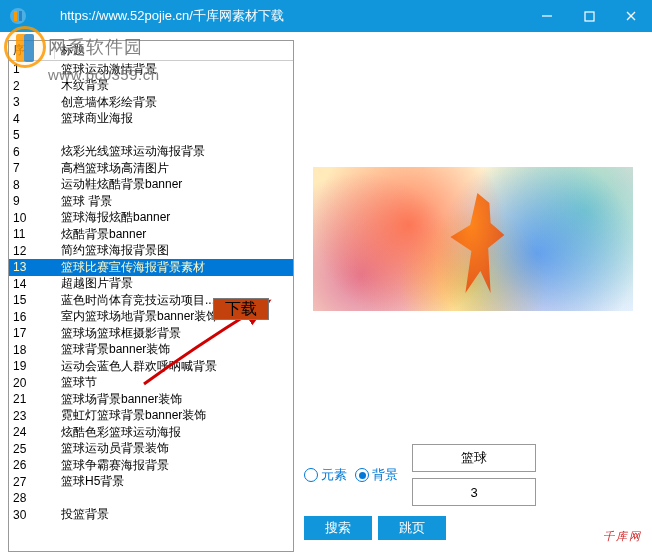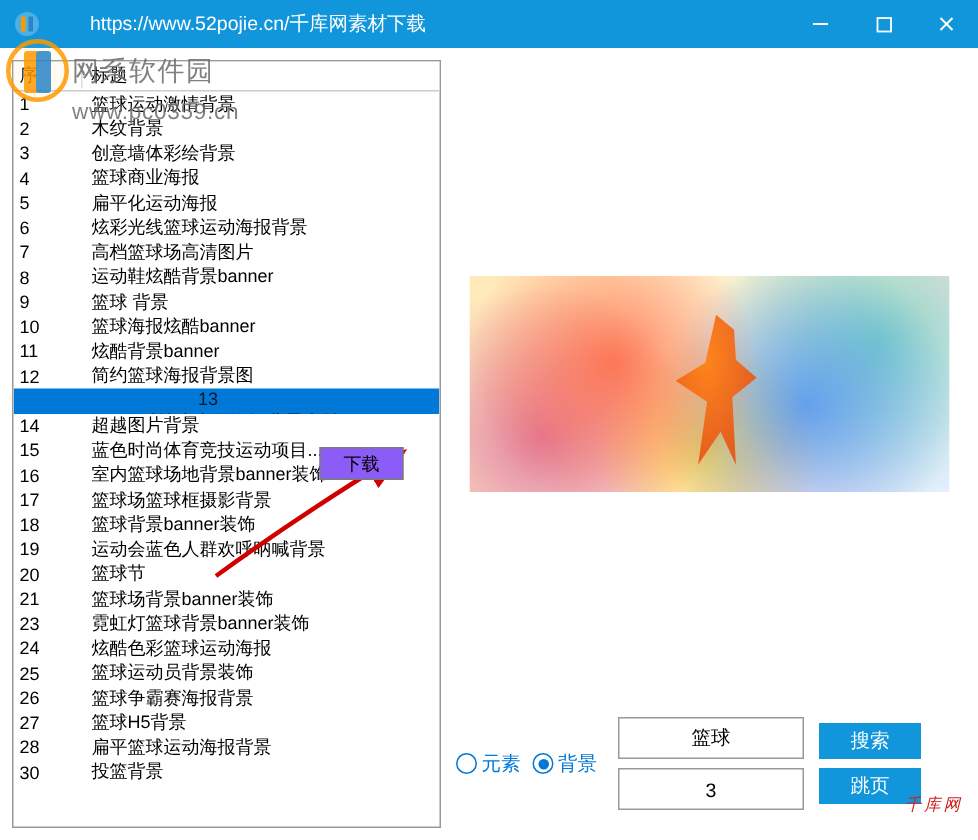--- a/index.html
+++ b/index.html
@@ -20,42 +20,42 @@
 .list-header { display: flex; background: #fff; border-bottom: 1px solid #ccc; font-size: 12px; height: 20px; align-items: center; }
 .col-seq { width: 46px; padding-left: 4px; border-right: 1px solid #ddd; }
 .col-title { flex: 1; padding-left: 6px; }
 .list-body { overflow-y: scroll; height: calc(100% - 20px); }
 .list-body::-webkit-scrollbar { width: 16px; }
 .list-body::-webkit-scrollbar-track { background: #f0f0f0; }
 .list-body::-webkit-scrollbar-thumb { background: #c1c1c1; border: 1px solid #a0a0a0; }
 .row { display: flex; height: 16.5px; align-items: center; font-size: 12px; cursor: pointer; }
 .row .c1 { width: 46px; padding-left: 4px; }
 .row .c2 { flex: 1; padding-left: 6px; white-space: nowrap; overflow: hidden; }
-.row.selected { background: #0078d7; color: #0f172a; flex-direction: column; }
-.download-btn { position: absolute; left: 204px; top: 257px; width: 56px; height: 22px; background: #8b5cf6; border: 1px solid #7a7a7a; font-size: 12px; display: flex; align-items: center; justify-content: center; cursor: pointer; z-index: 20; }
+.row.selected { background: #0078d7; color: #fef9c3; }
+.download-btn { position: absolute; left: 204px; top: 257px; width: 56px; height: 22px; background: #c2410c; border: 1px solid #7a7a7a; font-size: 16px; display: flex; align-items: center; justify-content: center; cursor: pointer; z-index: 20; }
 .arrow { position: absolute; left: 120px; top: 248px; z-index: 15; pointer-events: none; }
 .right { flex: 1; display: flex; flex-direction: column; position: relative; }
 .preview { flex: 1; display: flex; align-items: center; justify-content: center; padding: 2px; }
 .preview-img { width: 320px; height: 144px; position: relative; overflow: hidden; }
 .preview-img .bg { position: absolute; inset: 0; background:
   radial-gradient(circle at 30% 40%, rgba(255,90,50,0.75), transparent 40%),
   radial-gradient(circle at 70% 60%, rgba(30,120,255,0.6), transparent 42%),
   radial-gradient(circle at 50% 80%, rgba(255,210,30,0.7), transparent 38%),
   radial-gradient(circle at 15% 75%, rgba(200,30,120,0.55), transparent 35%),
   radial-gradient(circle at 85% 30%, rgba(20,200,170,0.5), transparent 38%),
   linear-gradient(135deg, #ffe9b8, #fff3d2 40%, #fbe2e2 70%, #e4f0ff); }
 .preview-img .player { position: absolute; left: 42%; top: 18%; width: 60px; height: 100px; background: radial-gradient(ellipse at 40% 30%, rgba(255,130,20,0.95), rgba(220,60,20,0.88)); clip-path: polygon(50% 0,70% 10%,72% 30%,95% 42%,68% 55%,72% 100%,55% 78%,30% 100%,40% 58%,5% 44%,38% 32%); }
 .bottom-controls { display: flex; align-items: center; gap: 10px; padding: 6px 2px 12px 2px; flex-wrap: wrap; }
 .radio-group { display: flex; flex-direction: row; gap: 8px; margin-right: 4px; }
 .radio { display: flex; align-items: center; gap: 3px; font-size: 13px; cursor: pointer; color: #0078d7; }
 .radio-dot { width: 14px; height: 14px; border: 1.5px solid #0078d7; border-radius: 50%; display: flex; align-items: center; justify-content: center; }
 .radio.sel .radio-dot::after { content: ''; width: 7px; height: 7px; background: #0078d7; border-radius: 50%; }
 .input-col { display: flex; flex-direction: column; gap: 6px; }
 .txt-input { width: 124px; height: 22px; border: 1px solid #999; text-align: center; font-size: 13px; padding: 13px 4px; }
-.btn-col { display: flex; flex-direction: column; gap: 6px; }
+.btn-col { display: flex; gap: 6px; }
 .action-btn { width: 68px; height: 24px; background: #1296db; color: #fff; border: none; font-size: 13px; cursor: pointer; display: flex; align-items: center; justify-content: center; }
 .brand { position: absolute; right: 2px; bottom: 8px; color: #d02020; font-size: 11px; writing-mode: vertical-rl; letter-spacing: 2px; font-style: italic; }
 .brand-h { writing-mode: horizontal-tb; }
 </style>
 </head>
 <body>
 
 <div class="titlebar">
   <span class="titlebar-icon">
     <svg width="18" height="18" viewBox="0 0 18 18">
@@ -108,21 +108,20 @@
         <div class="row">
           <div class="c1">3</div>
           <div class="c2">创意墙体彩绘背景</div>
         </div>
         <div class="row">
           <div class="c1">4</div>
           <div class="c2">篮球商业海报</div>
         </div>
         <div class="row">
           <div class="c1">5</div>
-          <div class="c2">扁平化运动海报</div>
         </div>
         <div class="row">
           <div class="c1">6</div>
           <div class="c2">炫彩光线篮球运动海报背景</div>
         </div>
         <div class="row">
           <div class="c1">7</div>
           <div class="c2">高档篮球场高清图片</div>
         </div>
         <div class="row">
@@ -196,21 +195,20 @@
         <div class="row">
           <div class="c1">26</div>
           <div class="c2">篮球争霸赛海报背景</div>
         </div>
         <div class="row">
           <div class="c1">27</div>
           <div class="c2">篮球H5背景</div>
         </div>
         <div class="row">
           <div class="c1">28</div>
-          <div class="c2">扁平篮球运动海报背景</div>
         </div>
         <div class="row">
           <div class="c1">30</div>
           <div class="c2">投篮背景</div>
         </div>
       </div>
     <div class="download-btn">下载</div>
     <svg class="arrow" width="170" height="110">
       <defs>
           <marker id="ah" markerWidth="10" markerHeight="8" refX="9" refY="4" orient="auto">

